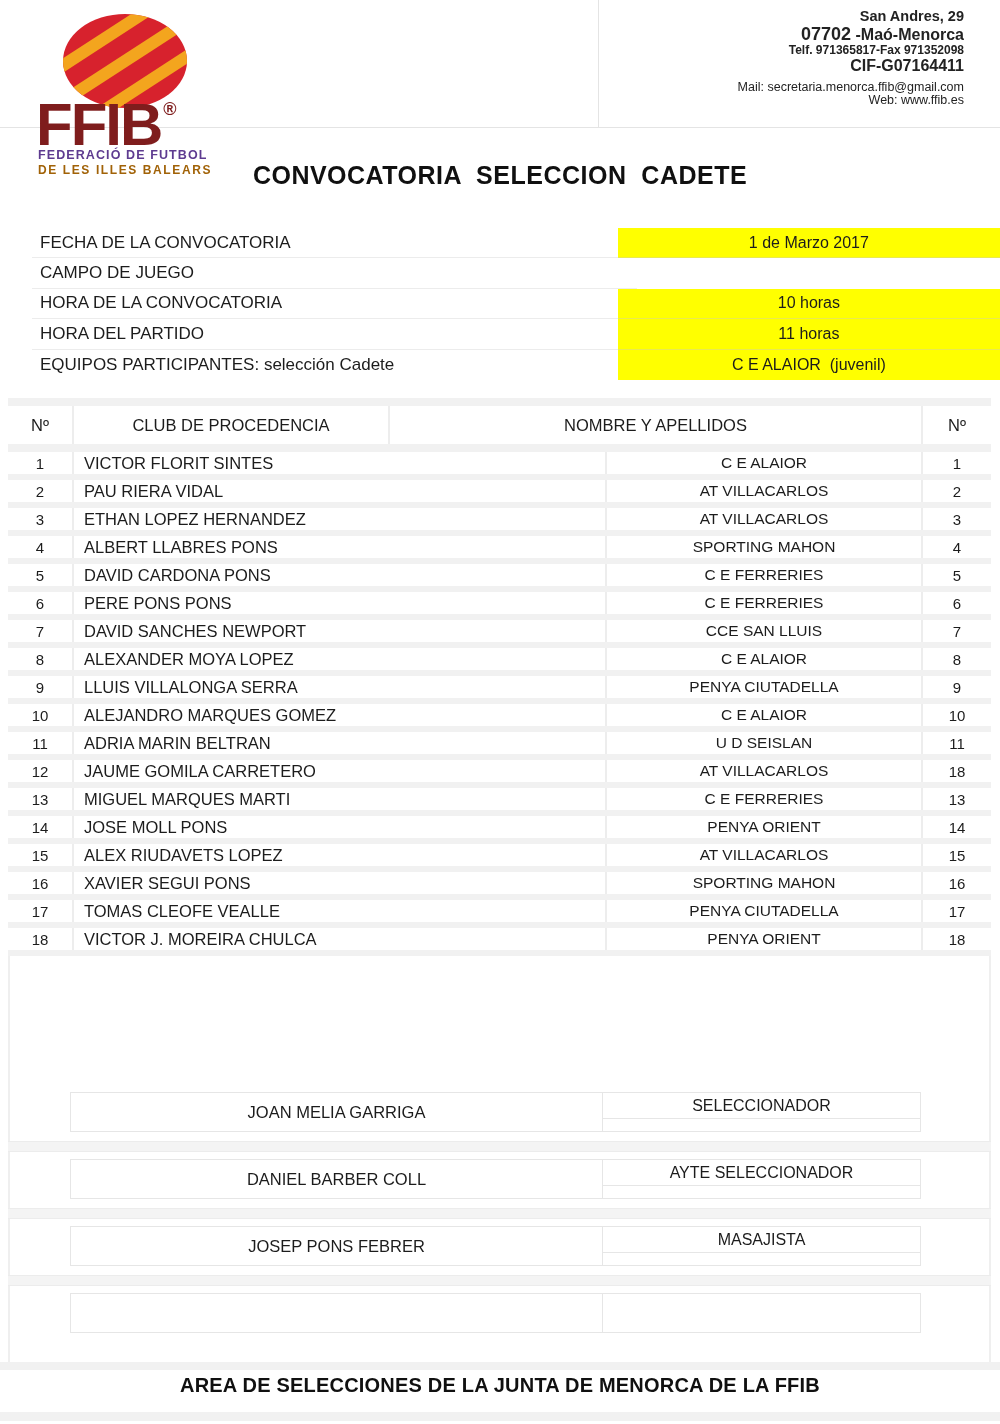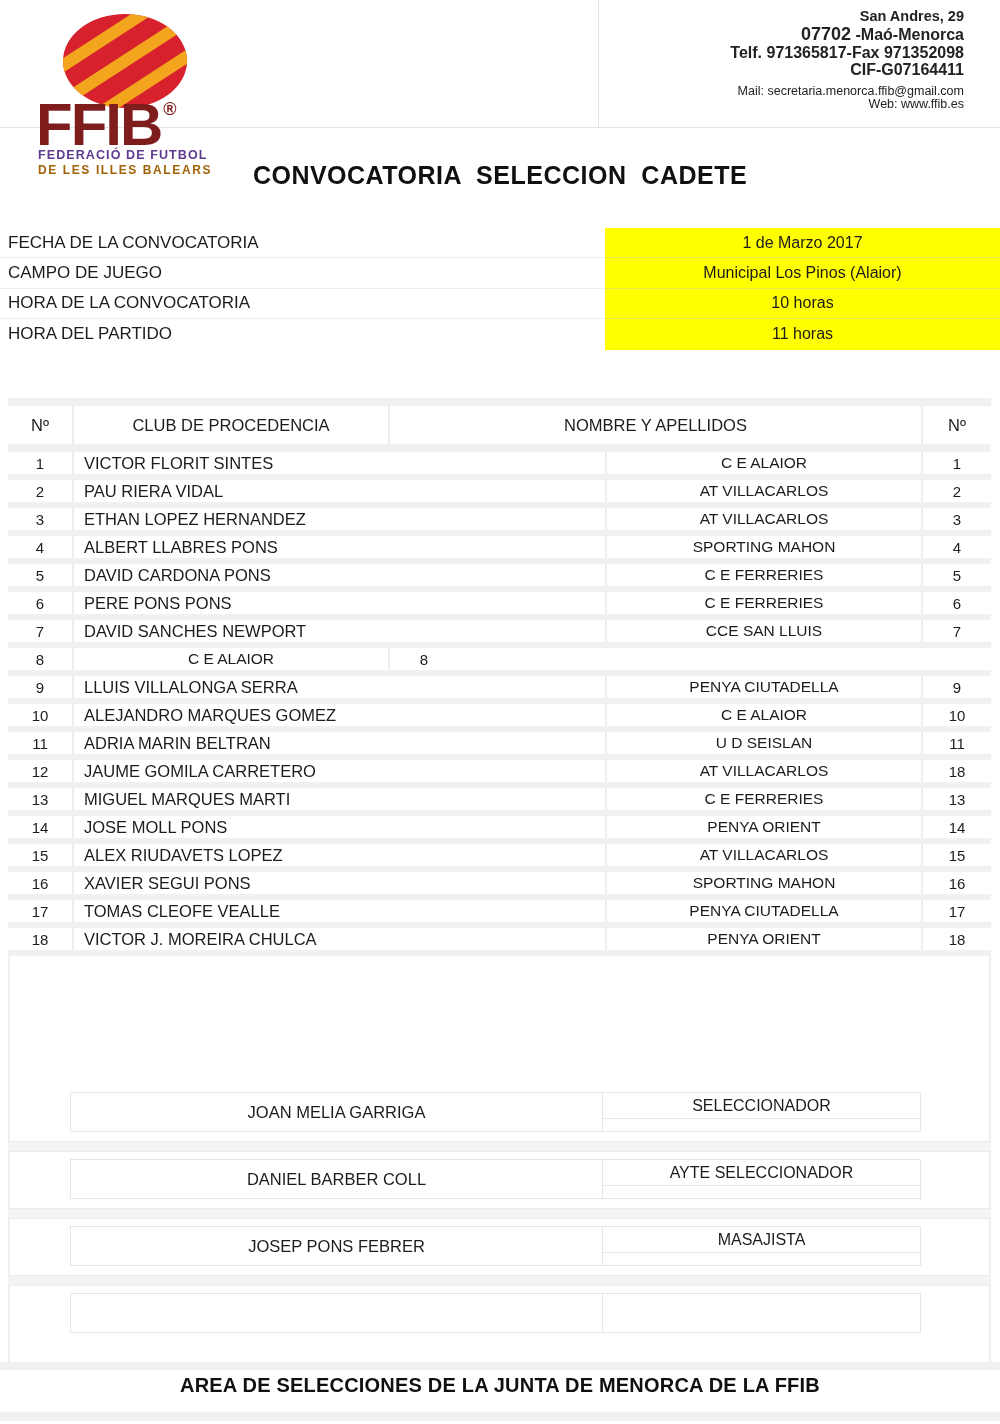--- a/index.html
+++ b/index.html
@@ -20,32 +20,32 @@
   .wordmark .reg { font-size:18px; letter-spacing:0; vertical-align:30px; margin-left:2px; }
   .tag1 { position:absolute; left:8px; top:148px; font-size:12.5px; font-weight:bold;
           color:#5e3b90; letter-spacing:1.1px; white-space:nowrap; }
   .tag2 { position:absolute; left:8px; top:163px; font-size:12px; font-weight:bold;
           color:#a16207; letter-spacing:1.6px; white-space:nowrap; }
 
   .address { position:absolute; right:36px; top:9px; text-align:right; line-height:1.07; color:#222; }
   .address .a1 { font-size:14.5px; font-weight:bold; }
   .address .a2 { font-size:16px; font-weight:bold; white-space:pre-wrap; }
   .address .a2 .pc { font-size:18px; font-weight:bold; }
-  .address .a3 { font-size:16px; font-weight:bold; }
+  .address .a3 { font-size:12px; font-weight:bold; }
   .address .a4 { font-size:16px; font-weight:bold; }
   .address .mail { font-size:12.5px; margin-top:7px; }
   .address .web  { font-size:12.5px; }
 
   
   .doc-title { position:absolute; left:0; right:0; top:161px; text-align:center;
                font-size:25px; font-weight:bold; letter-spacing:0.5px;
                white-space:pre-wrap; color:#101010; }
 
   
-  .info { position:absolute; left:0; top:228px; width:1000px; }
+  .info { position:absolute; left:0; top:228px; width:1000px;padding-left:32px; }
   .info-row { display:flex; height:30.4px; }
   .info-label { width:605px; padding-left:8px; font-size:17px; display:flex; align-items:center;
                 background:#fff; border-bottom:1px solid #ececec; white-space:pre-wrap; }
   .info-value { width:395px; display:flex; align-items:center; justify-content:center;
                 font-size:16px; border-bottom:1px solid #e9e950; white-space:pre-wrap; }
   .info-row:last-child .info-label { border-bottom:none; }
   .info-row:last-child .info-value { border-bottom:none; }
 
   
   .roster { position:absolute; left:8px; top:398px; width:983px; }
@@ -124,33 +124,36 @@
   <div class="doc-title">CONVOCATORIA  SELECCION  CADETE</div>
 
   <div class="info">
   <div class="info-row">
     <div class="info-label">FECHA DE LA CONVOCATORIA</div>
     <div class="info-value" style="background: rgb(255, 255, 0);">1 de Marzo 2017</div>
   </div>
 
   <div class="info-row">
     <div class="info-label">CAMPO DE JUEGO</div>
-    <div class="info-value" style="background: rgb(255, 255, 0);">Municipal Los Pinos (Alaior)</div>
   </div>
 
   <div class="info-row">
     <div class="info-label">HORA DE LA CONVOCATORIA</div>
     <div class="info-value" style="background: rgb(255, 255, 0);">10 horas</div>
   </div>
 
   <div class="info-row">
     <div class="info-label">HORA DEL PARTIDO</div>
     <div class="info-value" style="background: rgb(255, 255, 0);">11 horas</div>
   </div>
 
+  <div class="info-row">
+    <div class="info-label">EQUIPOS PARTICIPANTES: selección Cadete</div>
+    <div class="info-value" style="background: rgb(255, 255, 0);">C E ALAIOR  (juvenil)</div>
+  </div>
 </div>
 
   <div class="rail rail-l"></div>
   <div class="rail rail-r"></div>
   <div class="roster">
     <div class="band"></div>
     <div class="thead">
       <div class="hc c-n">Nº</div>
       <div class="hc c-club">CLUB DE PROCEDENCIA</div>
       <div class="hc c-name">NOMBRE Y APELLIDOS</div>
@@ -201,20 +204,21 @@
 
   <div class="prow">
     <div class="c c-n">7</div>
     <div class="c c-name">DAVID SANCHES NEWPORT</div>
     <div class="c c-club">CCE SAN LLUIS</div>
     <div class="c c-n2">7</div>
   </div>
 
   <div class="prow">
     <div class="c c-n">8</div>
+    <div class="c c-name">ALEXANDER MOYA LOPEZ</div>
     <div class="c c-club">C E ALAIOR</div>
     <div class="c c-n2">8</div>
   </div>
 
   <div class="prow">
     <div class="c c-n">9</div>
     <div class="c c-name">LLUIS VILLALONGA SERRA</div>
     <div class="c c-club">PENYA CIUTADELLA</div>
     <div class="c c-n2">9</div>
   </div>

